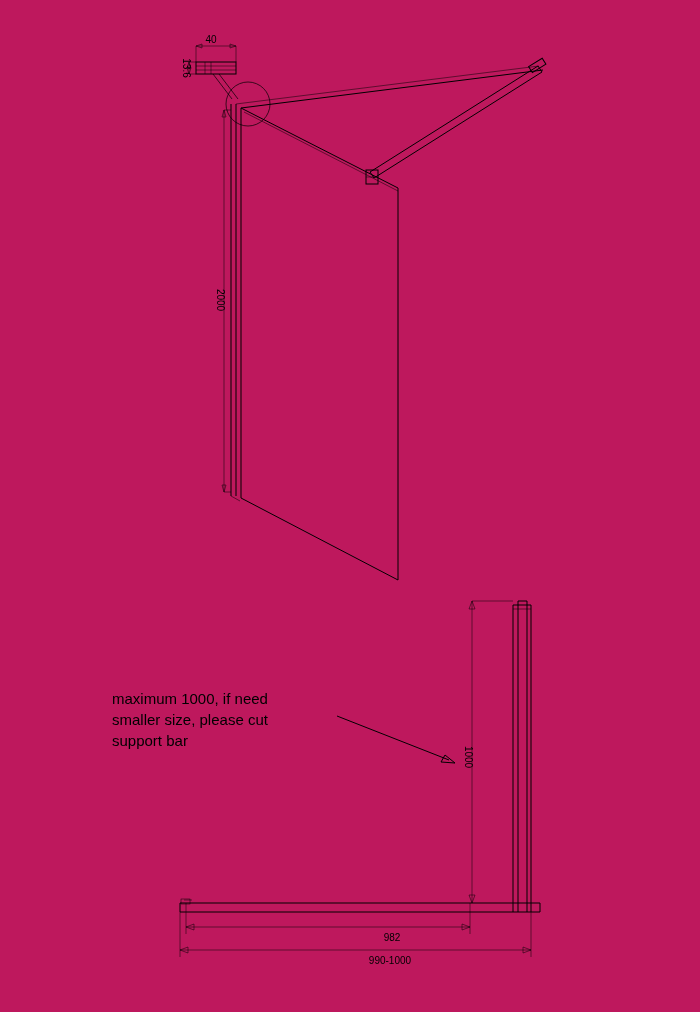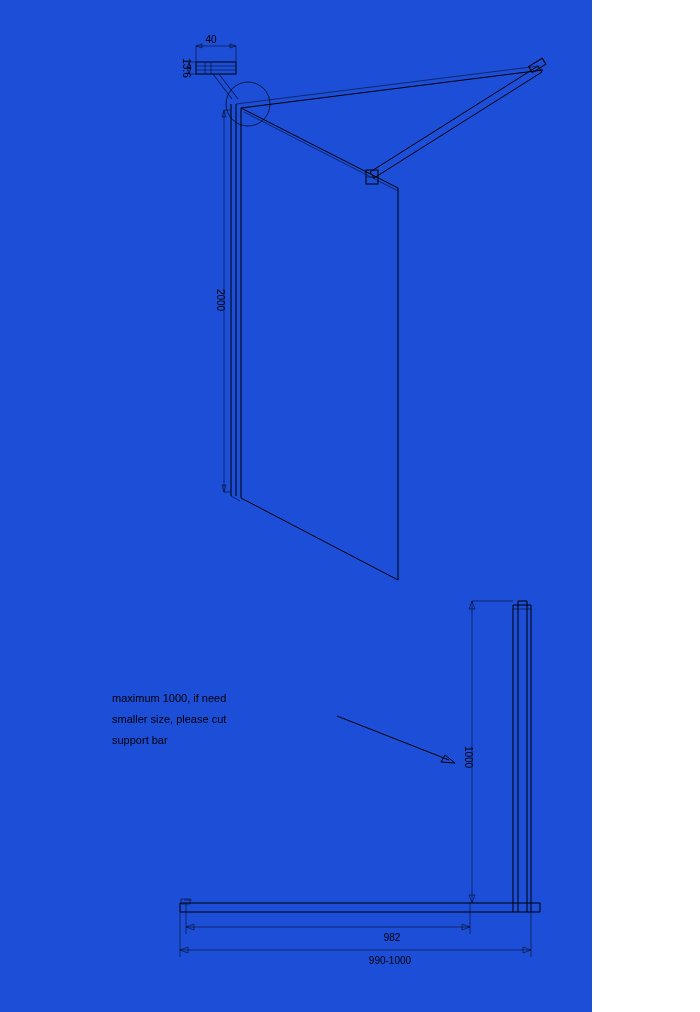--- a/index.html
+++ b/index.html
@@ -5,23 +5,23 @@
   html, body {
     margin: 0;
     padding: 0;
     background: #ffffff;
   }
   body {
     font-family: "Liberation Sans", sans-serif;
   }
   #page {
     position: relative;
-    width: 592px;
+    width: 700px;
     height: 1012px;
-    background: #1d4ed8;
+    background: #be185d;
     overflow: hidden;
   }
   svg.drawing {
     position: absolute;
     left: 0;
     top: 0;
     width: 700px;
     height: 1012px;
   }
   .ln {
@@ -46,21 +46,21 @@
     fill: #000000;
   }
   .vert {
     writing-mode: vertical-rl;
   }
   .note-block {
     position: absolute;
     left: 112px;
     top: 688px;
     width: 230px;
-    font-size: 11px;
+    font-size: 15px;
     line-height: 21px;
     color: #000000;
     font-family: "Liberation Sans", sans-serif;
     white-space: pre-line;
   }
 </style>
 </head>
 <body>
 
 <div id="page">

